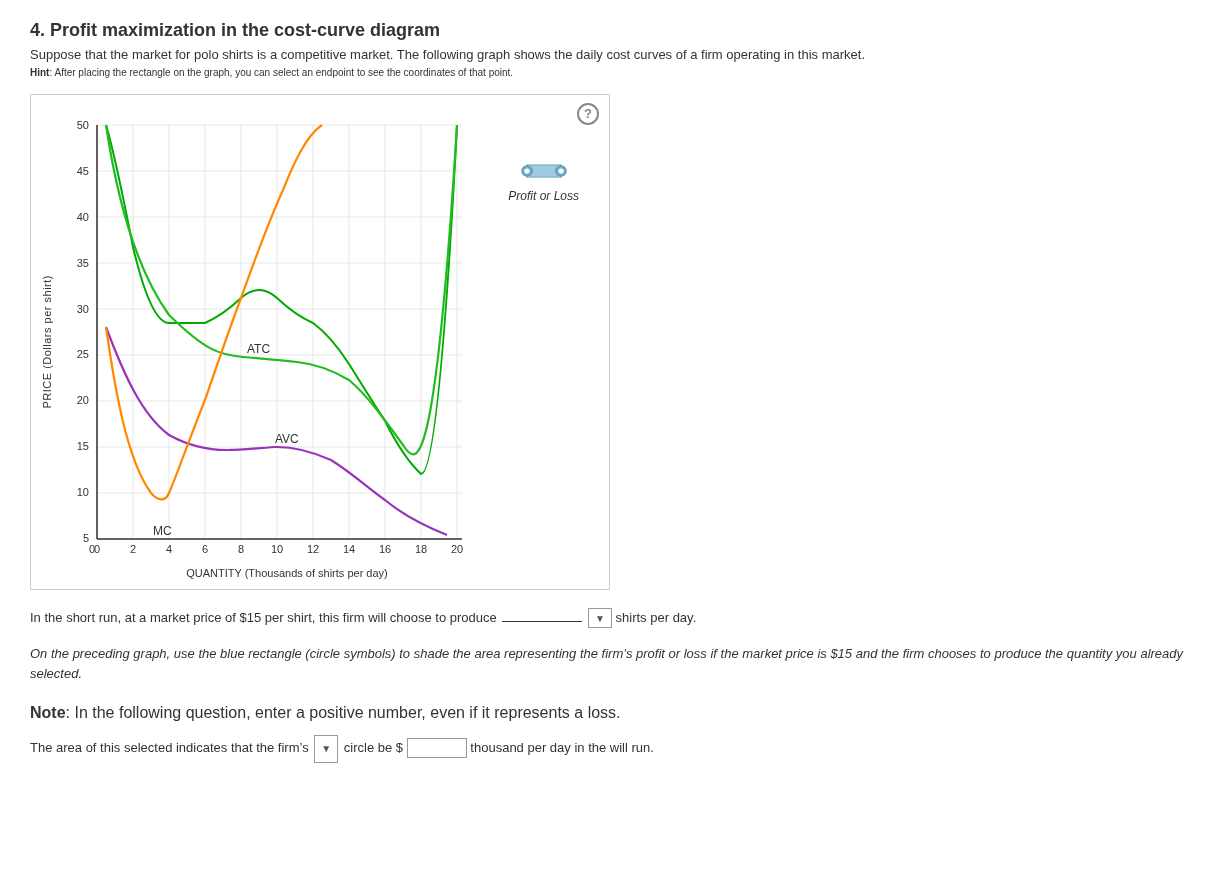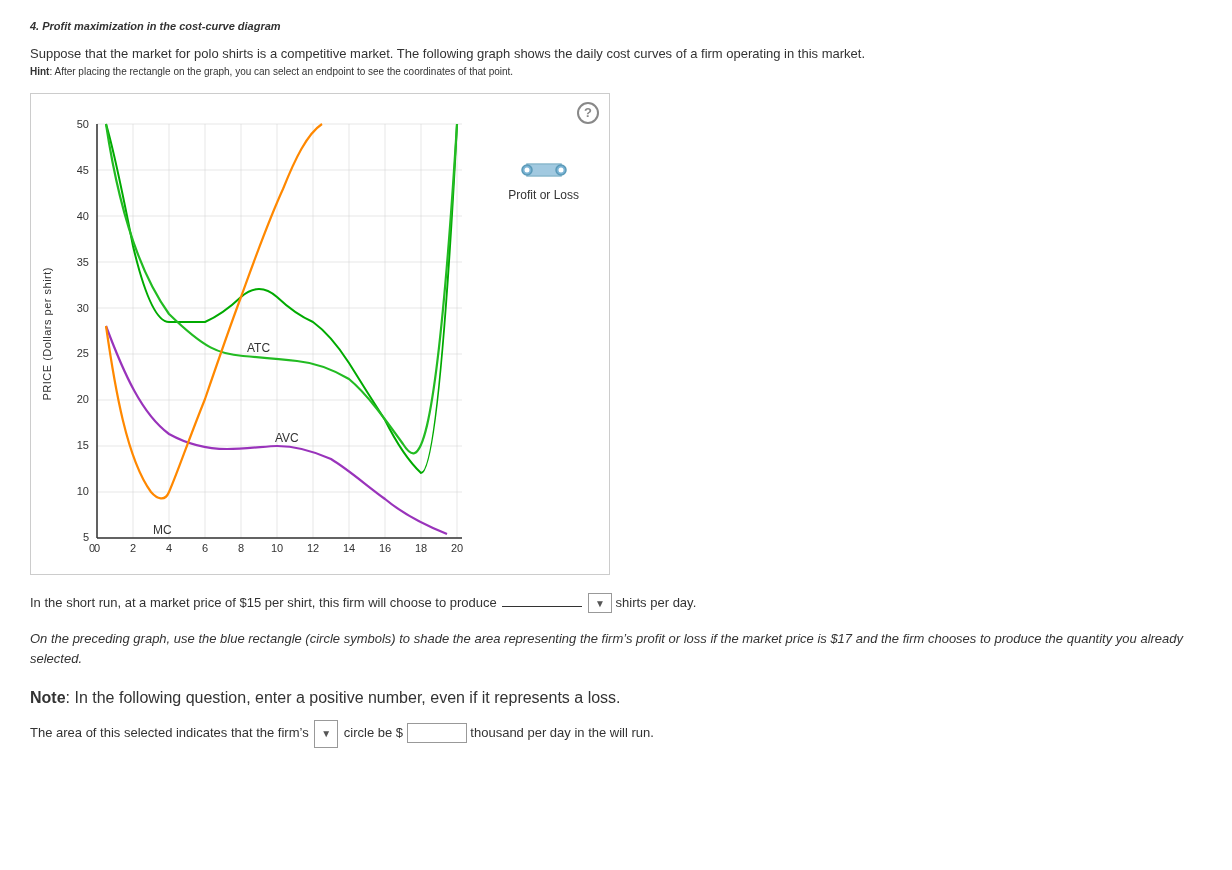--- a/index.html
+++ b/index.html
@@ -7,23 +7,22 @@
       font-family: Arial, sans-serif;
       font-size: 13px;
       color: #333;
       background: #fff;
       padding: 20px 30px;
       width: 1232px;
       min-height: 870px;
     }
     .question-title {
       font-weight: bold;
-      margin-bottom: 12px;
-      font-size: 11px;
-      font-style: italic;
+      margin-bottom: 4px;
+      font-size: 18px;
     }
     .description {
       line-height: 1.5;
       font-size: 13px;
     }
     .hint {
       margin-bottom: 14px;
       line-height: 1.5;
       font-size: 10px;
     }
@@ -63,20 +62,21 @@
     }
     .legend-icon {
       width: 50px;
       height: 30px;
       margin-bottom: 4px;
     }
     .legend-label {
       font-size: 12px;
       color: #333;
       text-align: center;
+      font-style: italic;
     }
     .chart-area {
       display: flex;
       align-items: flex-start;
     }
     .y-axis-label {
       writing-mode: vertical-rl;
       transform: rotate(180deg);
       font-size: 11px;
       color: #333;
@@ -210,34 +210,35 @@
 
         <path d="M 49,222 C 67,270 85,310 112,330 C 130,340 148,345 170,345 C 190,345 210,342 220,342 C 238,342 256,347 274,355 C 292,366 310,382 328,395 C 346,410 365,420 390,430" fill="none" stroke="#9933bb" stroke-width="2.2"></path>
 
         <path d="M 49,222 C 58,285 70,355 94,388 C 100,395 108,398 112,388 C 120,370 130,340 148,295 C 160,260 172,225 184,193 C 196,160 210,120 226,85 C 238,55 250,30 265,20" fill="none" stroke="#ff8800" stroke-width="2.2"></path>
 
         <text x="190" y="248" font-size="12" fill="#333">ATC</text>
         <text x="218" y="338" font-size="12" fill="#333">AVC</text>
         <text x="96" y="430" font-size="12" fill="#333">MC</text>
 
       </svg>
+      <div class="x-axis-label">QUANTITY (Thousands of shirts per day)</div>
     </div>
   </div>
 </div>
 
 <div style="margin-bottom: 16px;">
   <span>In the short run, at a market price of $15 per shirt, this firm will choose to produce</span>
   <span style="display:inline-block; width:80px; border-bottom:1px solid #333; margin: 0 2px;"></span>
   <span style="display:inline-block; border:1px solid #999; padding:2px 6px; font-size:12px; cursor:pointer; background:#fff; position:relative;">
     <span style="font-size:10px; color:#555;">▼</span>
   </span>
   <span>shirts per day.</span>
 </div>
 
-<p class="italic-para">On the preceding graph, use the blue rectangle (circle symbols) to shade the area representing the firm’s profit or loss if the market price is $17 and the firm chooses to produce the quantity you already selected.</p>
+<p class="italic-para">On the preceding graph, use the blue rectangle (circle symbols) to shade the area representing the firm’s profit or loss if the market price is $15 and the firm chooses to produce the quantity you already selected.</p>
 
 <p class="note-para">
   <strong>Note</strong><span>: In the following question, enter a positive number, even if it represents a loss.</span>
 </p>
 
 <div class="area-line">
   <span>The area of this selected indicates that the firm’s</span>
   <span style="display:inline-block; border:1px solid #999; padding:2px 6px; font-size:12px; cursor:pointer; background:#fff; margin: 0 2px;">
     <span style="font-size:10px; color:#555;">▼</span>
   </span>

